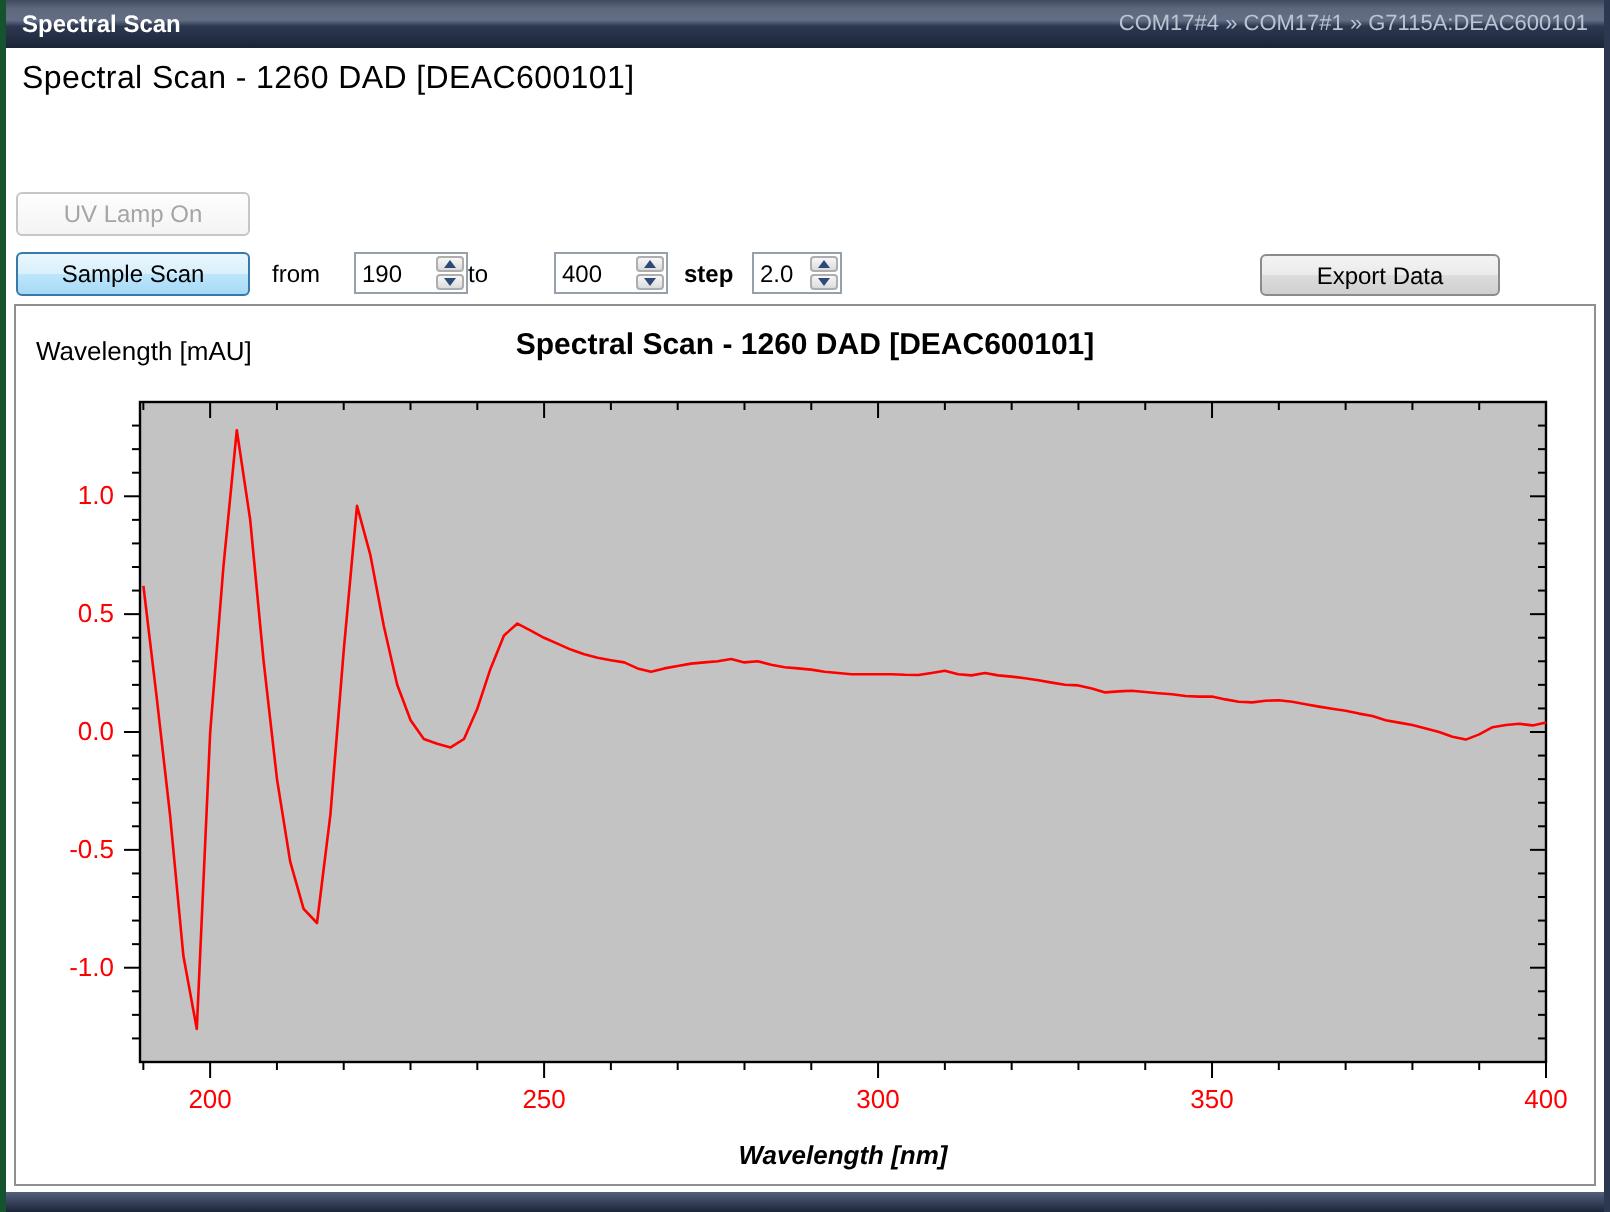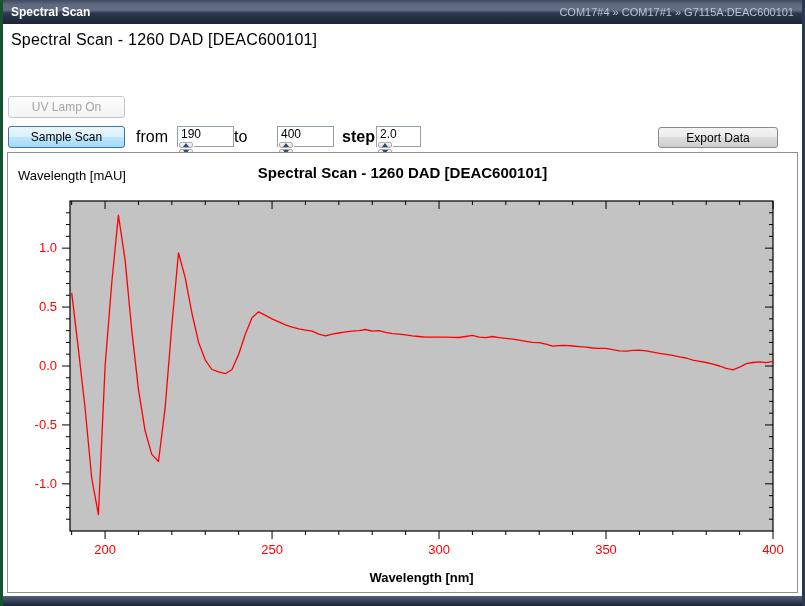--- a/index.html
+++ b/index.html
@@ -23,49 +23,49 @@
   .btn-disabled {
     left:5px; top:96px; width:117px; height:22px;
     border:1px solid #c6c6c6; background:linear-gradient(#fdfdfd,#f4f4f4); color:#a5a5a5;
   }
   .btn-primary {
     left:5px; top:126px; width:117px; height:22px;
     border:1px solid #3779a8; color:#000;
     background:linear-gradient(to bottom,#eaf6fd 0%,#d9f0fc 49%,#bee6fd 50%,#a6d9f4 100%);
   }
   .btn-normal {
-    left:655px; top:127px; width:120px; height:21px;
+    left:627px; top:127px; width:120px; height:21px;
     border:1px solid #8b8b8b; color:#000;
     background:linear-gradient(to bottom,#f3f3f3 0%,#ebebeb 49%,#dddddd 50%,#cfcfcf 100%);
   }
-  .ctl-label { position:absolute; top:129px; font-size:16px; color:#000; line-height:16px; }
+  .ctl-label { position:absolute; top:129px; font-size:12px; color:#000; line-height:16px; }
   .spin {
     position:absolute; top:126px; height:21px; background:#fff;
-    border:1px solid #94a0ab; display:flex; align-items:stretch;flex-direction:column;
+    border:1px solid #94a0ab; display:flex; align-items:stretch;
   }
   .spin input {
     border:none; outline:none; flex:1; min-width:0; font-size:12px; padding:0 3px;
     font-family:"Liberation Sans", sans-serif; color:#000;
   }
   .arrows { width:16px; display:flex; flex-direction:column; justify-content:center; gap:1px; padding:1px 1px; background:#fff; }
   .arrow-btn {
     flex:1; border:1px solid #aeaeae; border-radius:2px;
     background:linear-gradient(#f7f7f7,#dcdcdc);
     display:flex; align-items:center; justify-content:center; cursor:default;
   }
   .tri-up { width:0; height:0; border-left:3px solid transparent; border-right:3px solid transparent; border-bottom:4px solid #2d4a76; }
   .tri-down { width:0; height:0; border-left:3px solid transparent; border-right:3px solid transparent; border-top:4px solid #2d4a76; }
   .chart-panel {
     position:absolute; left:4px; top:152px; width:791px; height:441px;
     background:#ffffff; border:1px solid #8f8f8f;
   }
   .chart-title { position:absolute; top:11px; left:0; width:100%; text-align:center; font-size:15px; font-weight:bold; color:#000; }
   .y-axis-label { position:absolute; top:15px; left:10px; font-size:13px; color:#000; }
   .x-axis-label { position:absolute; top:417px; left:0; width:827px; text-align:center; font-size:13px; font-weight:bold; color:#000; }
-  .x-axis-label span { margin-left:0px; }
+  .x-axis-label span { margin-left:0px;font-style:italic; }
   #chart-svg { position:absolute; left:0; top:0; }
   #chart-svg text { font-family:"Liberation Sans", sans-serif; }
   .bottom-bar {
     position:absolute; left:0; right:0; bottom:0; height:10px;
     background:linear-gradient(to bottom,#53607a 0%,#3a4560 45%,#1b2537 100%);
   }
 </style>
 </head>
 <body>
 

